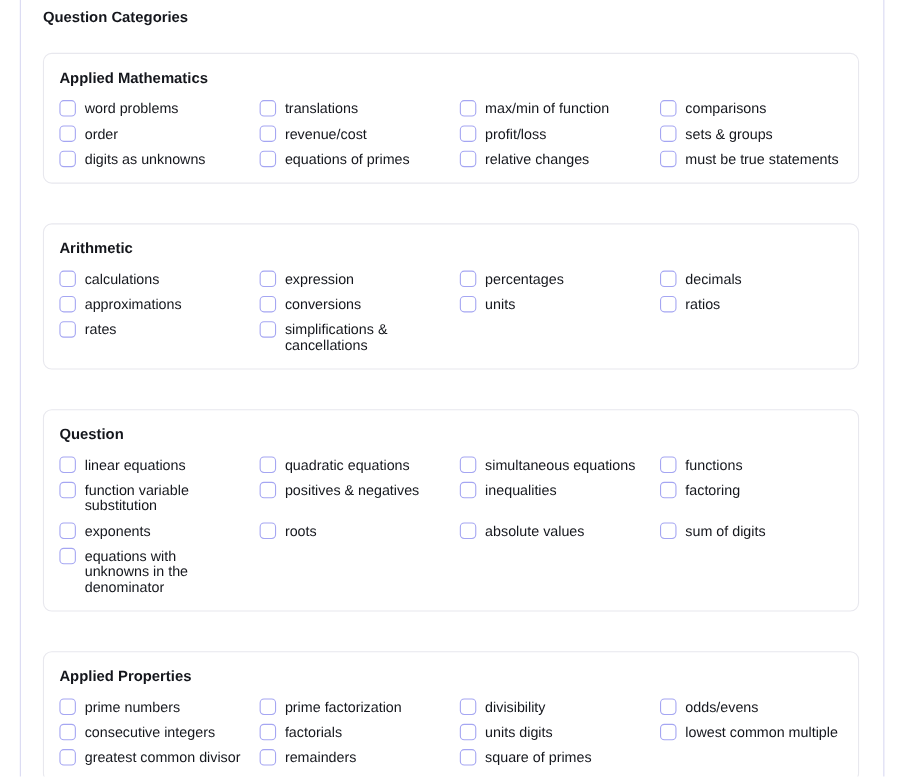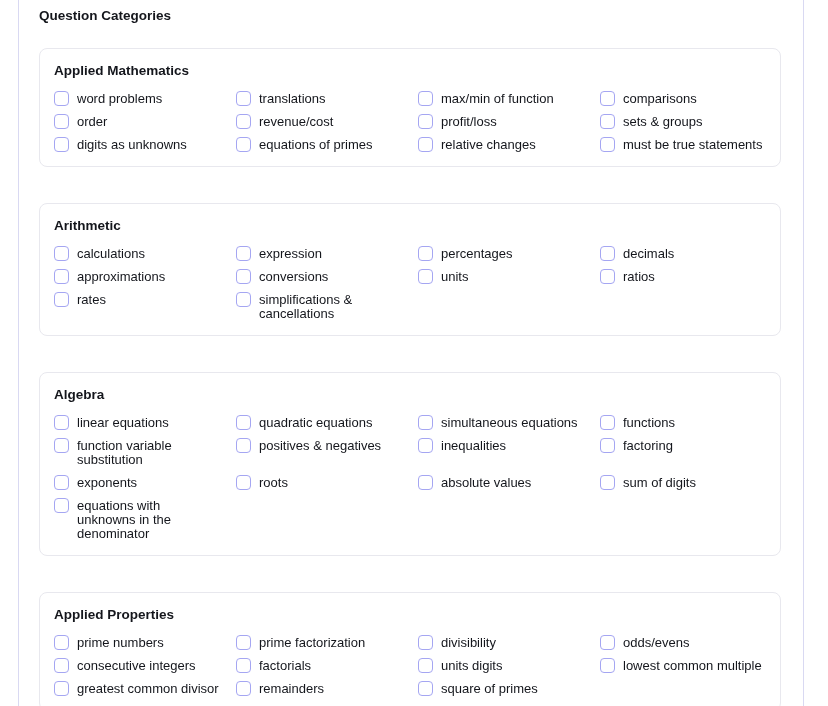--- a/index.html
+++ b/index.html
@@ -192,21 +192,21 @@
   </label>
 
   <label class="item">
     <span class="checkbox"></span>
     <span class="item-label">simplifications &amp; cancellations</span>
   </label>
 </div>
   </section>
 
   <section class="card">
-    <h3 class="card-title">Algebra</h3>
+    <h3 class="card-title">Question</h3>
     <div class="grid">
   <label class="item">
     <span class="checkbox"></span>
     <span class="item-label">linear equations</span>
   </label>
 
   <label class="item">
     <span class="checkbox"></span>
     <span class="item-label">quadratic equations</span>
   </label>

